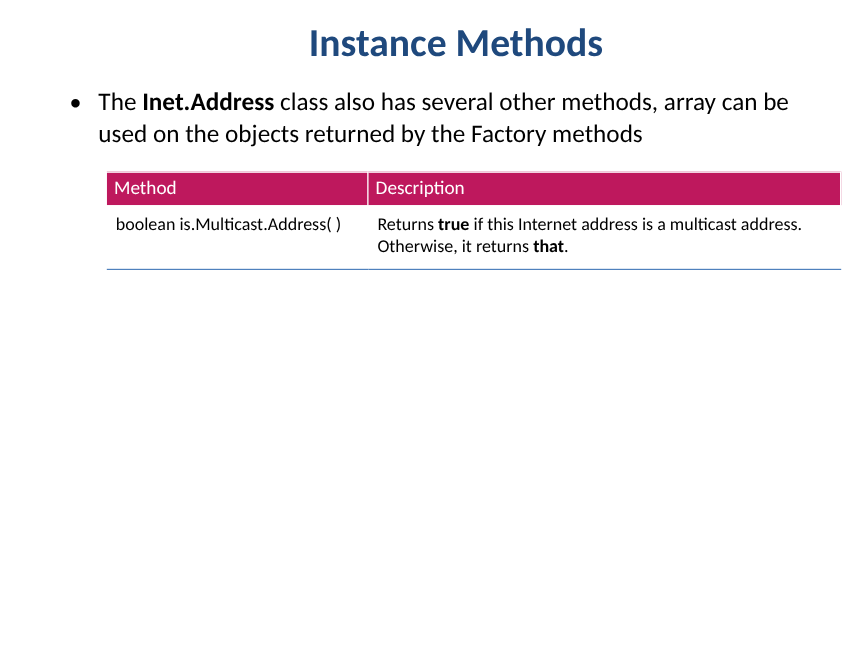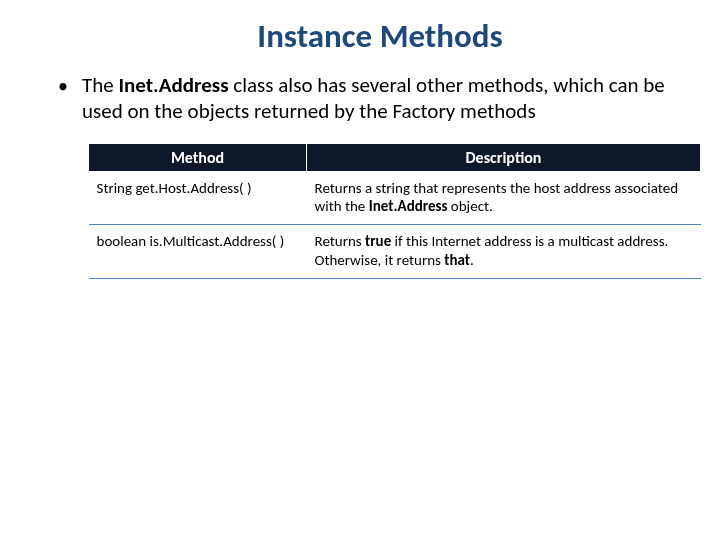--- a/index.html
+++ b/index.html
@@ -43,25 +43,25 @@
   }
   table.methods {
     border-collapse: collapse;
     width: 612px;
     margin-left: 40px;
     table-layout: fixed;
   }
   table.methods col.c1 { width: 218px; }
   table.methods col.c2 { width: 394px; }
   table.methods th {
-    background: #0f172a;
+    background: #be185d;
     color: #fff;
-    font-weight: 700;
+    font-weight: 400;
     font-size: 16px;
-    text-align: center;
+    text-align: left;
     padding: 4px 6px;
     border: 1px solid #fff;
   }
   table.methods td {
     font-size: 15px;
     line-height: 1.25;
     padding: 7px 8px 8px 8px;
     border-bottom: 1px solid #4f81bd;
     vertical-align: top;
     color: #000;
@@ -72,40 +72,36 @@
 </head>
 <body>
 
 <div class="slide">
 
   <div class="title">Instance Methods</div>
 
   <div class="bullet">
     <span class="dot">•</span>
     <span class="txt">
-      <span>The </span><b>Inet.Address</b><span> class also has several other methods, which can be used on the objects returned by the Factory methods</span>
+      <span>The </span><b>Inet.Address</b><span> class also has several other methods, array can be used on the objects returned by the Factory methods</span>
     </span>
   </div>
 
   <table class="methods">
     <colgroup>
         <col class="c1">
         <col class="c2">
       </colgroup>
     <thead>
       <tr>
         <th>Method</th>
         <th>Description</th>
       </tr>
     </thead>
     <tbody>
       <tr>
-        <td><span>String get.Host.Address( )</span></td>
-        <td><span>Returns a string that represents the host address associated with the </span><b>Inet.Address</b><span> object.</span></td>
-      </tr>
-      <tr>
         <td><span>boolean is.Multicast.Address( )</span></td>
         <td><span>Returns </span><b>true</b><span> if this Internet address is a multicast address. Otherwise, it returns </span><b>that</b><span>.</span></td>
       </tr>
     </tbody>
   </table>
 
 </div>
 
 </body></html>

